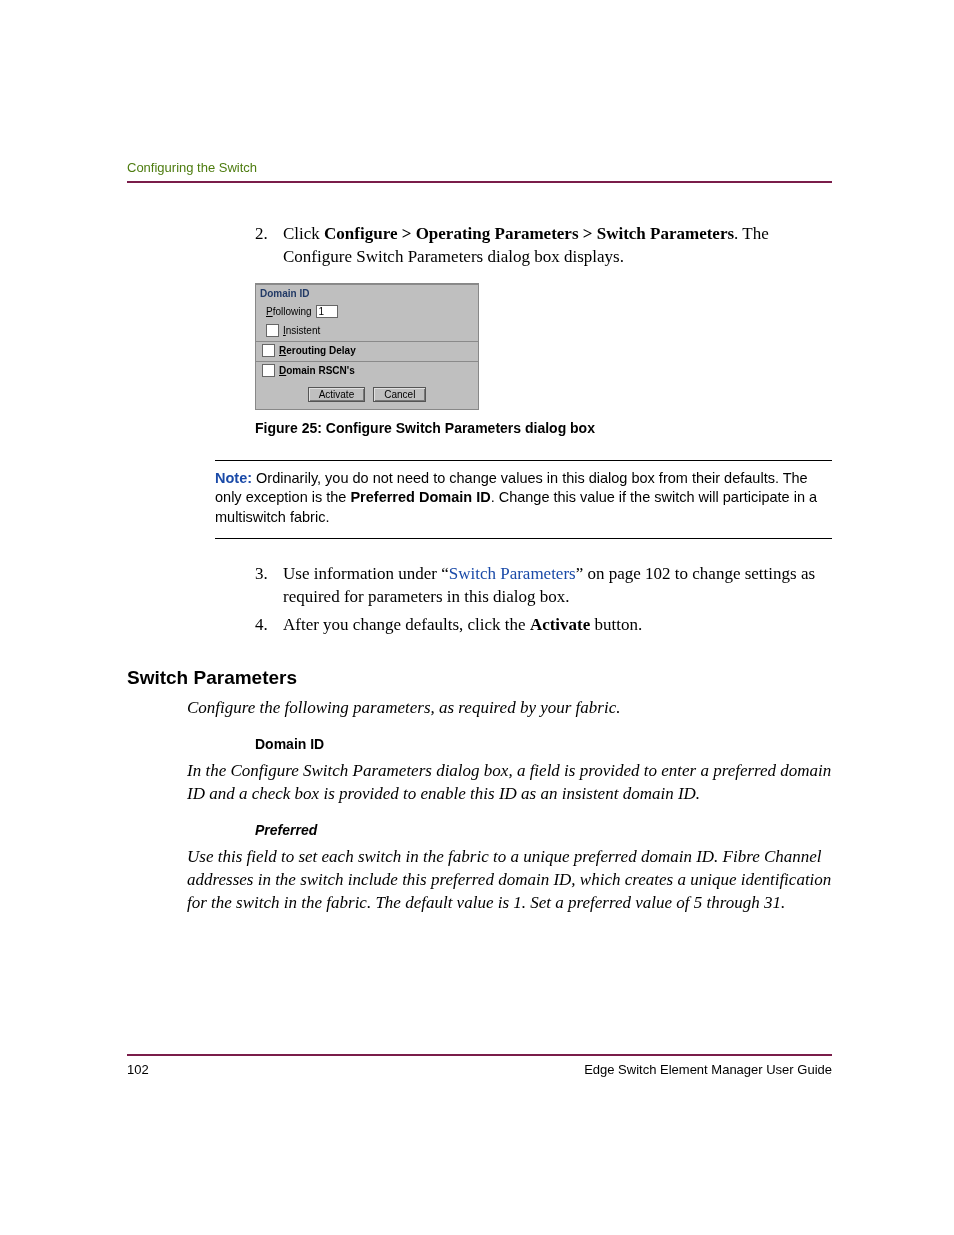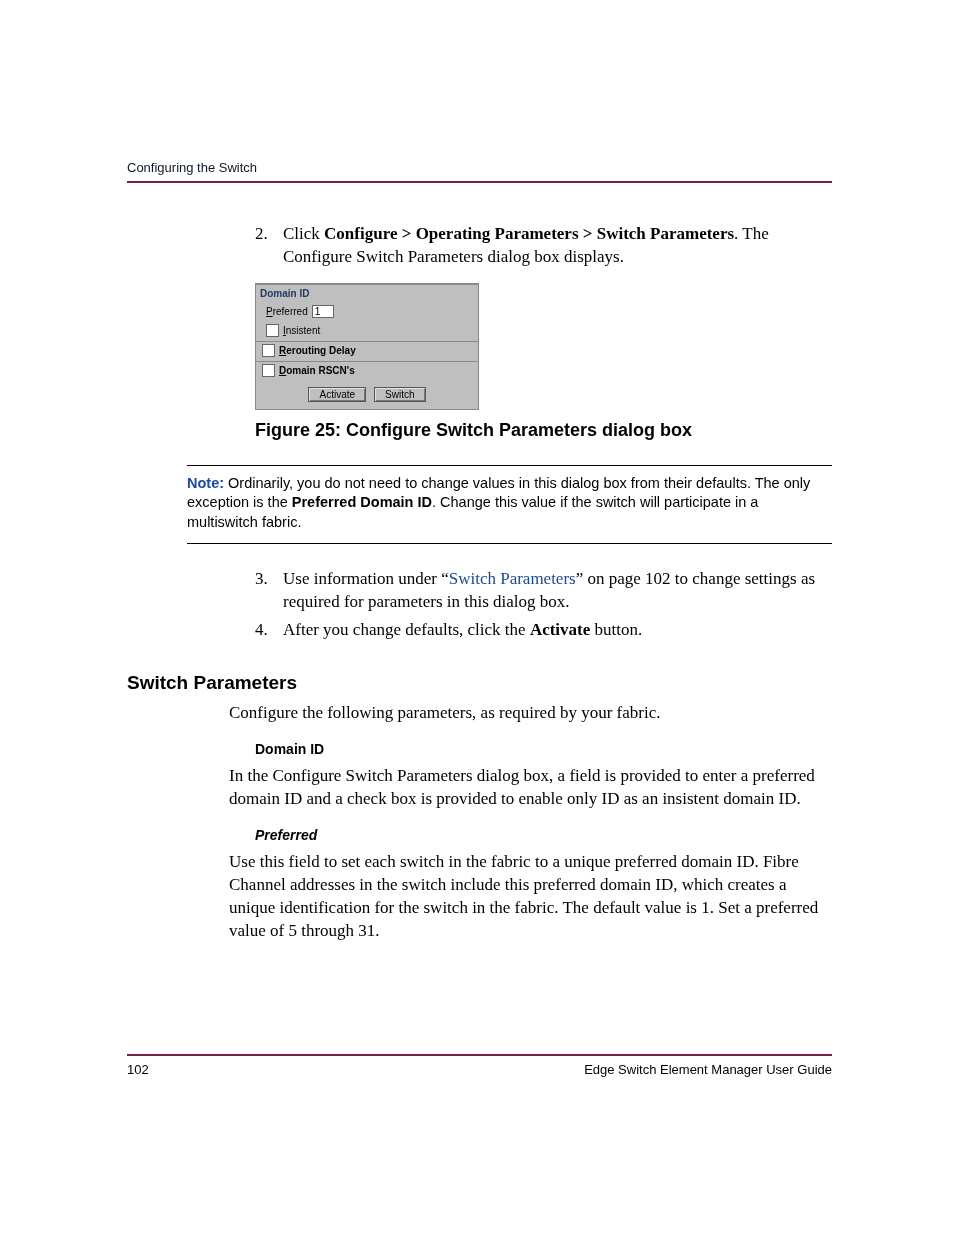--- a/index.html
+++ b/index.html
@@ -16,21 +16,21 @@
   }
   .page {
     position: absolute;
     left: 127px;
     top: 160px;
     width: 705px;
   }
   .running-head {
     font-family: Verdana, Arial, sans-serif;
     font-size: 13px;
-    color: #0f172a;
+    color: #4d7c0f;
   }
   .head-rule {
     border: none;
     border-top: 2px solid #7a1d4a;
     margin: 6px 0 0 0;
   }
   .content {
     margin-top: 40px;
   }
   .ol {
@@ -102,48 +102,49 @@
     font-size: 10px;
     padding: 1px 10px;
     background: #bfbfbf;
     border: 1px solid #555;
     box-shadow: inset 1px 1px 0 #e0e0e0, inset -1px -1px 0 #777;
   }
   .fig-caption {
     margin-left: 128px;
     margin-top: 10px;
     font-family: Verdana, Arial, sans-serif;
-    font-size: 18px;
+    font-size: 14px;
     font-weight: bold;
   }
   .note-block {
-    margin-left: 60px;
+    margin-left: 88px;
     margin-top: 24px;
     border-top: 1.5px solid #000;
     border-bottom: 1.5px solid #000;
     padding: 8px 0 10px 0;
     font-family: Verdana, Arial, sans-serif;
     font-size: 14.5px;
     line-height: 1.35;
   }
   .note-label { font-weight: bold; color: #1a4aa8; }
   .link { color: #1a4aa8; }
   .h2 {
     font-family: Verdana, Arial, sans-serif;
     font-size: 19px;
     font-weight: bold;
     margin-top: 30px;
     margin-bottom: 8px;
   }
   .body-p {
-    margin-left: 102px;
+    margin-left: 60px;
     font-size: 17px;
     line-height: 1.35;
     margin-top: 8px;
     margin-bottom: 8px;
+    font-style: italic;
   }
   .h3 {
     margin-left: 128px;
     font-family: Verdana, Arial, sans-serif;
     font-size: 14px;
     font-weight: bold;
     margin-top: 16px;
     margin-bottom: 4px;
   }
   .h4 {
@@ -189,21 +190,21 @@
           <span>Click </span><b>Configure &gt; Operating Parameters &gt; Switch Parameters</b><span>. The Configure Switch Parameters dialog box displays.</span>
         </div>
       </div>
     </div>
 
     <div class="figure-wrap">
       <div class="dialog">
         <div class="group">
           <div class="group-heading">Domain ID</div>
           <div class="row indent">
-            <span class="lbl"><u>P</u><span>referred</span></span>
+            <span class="lbl"><u>P</u><span>following</span></span>
             <input class="preferred-input" value="1" style="">
           </div>
           <div class="row indent">
             <span class="ck"></span>
             <span class="lbl"><u>I</u><span>nsistent</span></span>
           </div>
         </div>
         <div class="group">
           <div class="row">
             <span class="ck"></span>
@@ -211,21 +212,21 @@
           </div>
         </div>
         <div class="group">
           <div class="row">
             <span class="ck"></span>
             <span class="lbl"><b><u>D</u><span>omain RSCN's</span></b></span>
           </div>
         </div>
         <div class="dlg-buttons">
           <button class="dlg-btn">Activate</button>
-          <button class="dlg-btn">Switch</button>
+          <button class="dlg-btn">Cancel</button>
         </div>
       </div>
     </div>
 
     <div class="fig-caption">Figure 25:  Configure Switch Parameters dialog box</div>
 
     <div class="note-block">
       <span class="note-label">Note:</span><span>  Ordinarily, you do not need to change values in this dialog box from their defaults. The only exception is the </span><b>Preferred Domain ID</b><span>. Change this value if the switch will participate in a multiswitch fabric.</span>
     </div>
 
@@ -241,21 +242,21 @@
         <div class="ol-body">
           <span>After you change defaults, click the </span><b>Activate</b><span> button.</span>
         </div>
       </div>
     </div>
 
     <div class="h2">Switch Parameters</div>
     <div class="body-p">Configure the following parameters, as required by your fabric.</div>
 
     <div class="h3">Domain ID</div>
-    <div class="body-p">In the Configure Switch Parameters dialog box, a field is provided to enter a preferred domain ID and a check box is provided to enable only ID as an insistent domain ID.</div>
+    <div class="body-p">In the Configure Switch Parameters dialog box, a field is provided to enter a preferred domain ID and a check box is provided to enable this ID as an insistent domain ID.</div>
 
     <div class="h4">Preferred</div>
     <div class="body-p">Use this field to set each switch in the fabric to a unique preferred domain ID. Fibre Channel addresses in the switch include this preferred domain ID, which creates a unique identification for the switch in the fabric. The default value is 1. Set a preferred value of 5 through 31.</div>
 
   </div>
 </div>
 
 <div class="footer">
   <hr class="foot-rule">
   <div class="foot-row">

